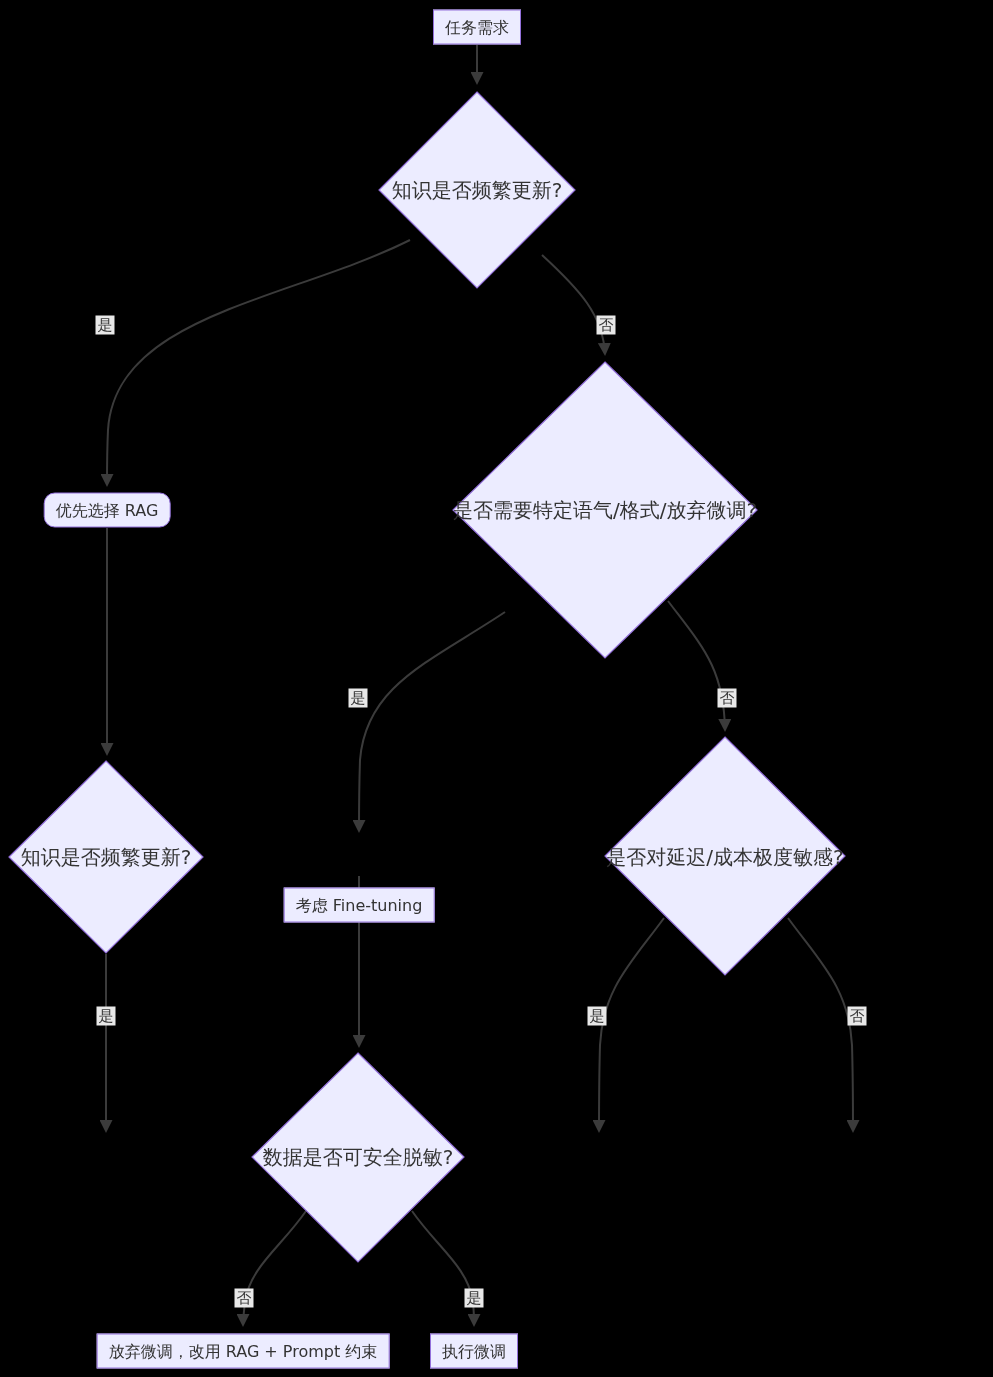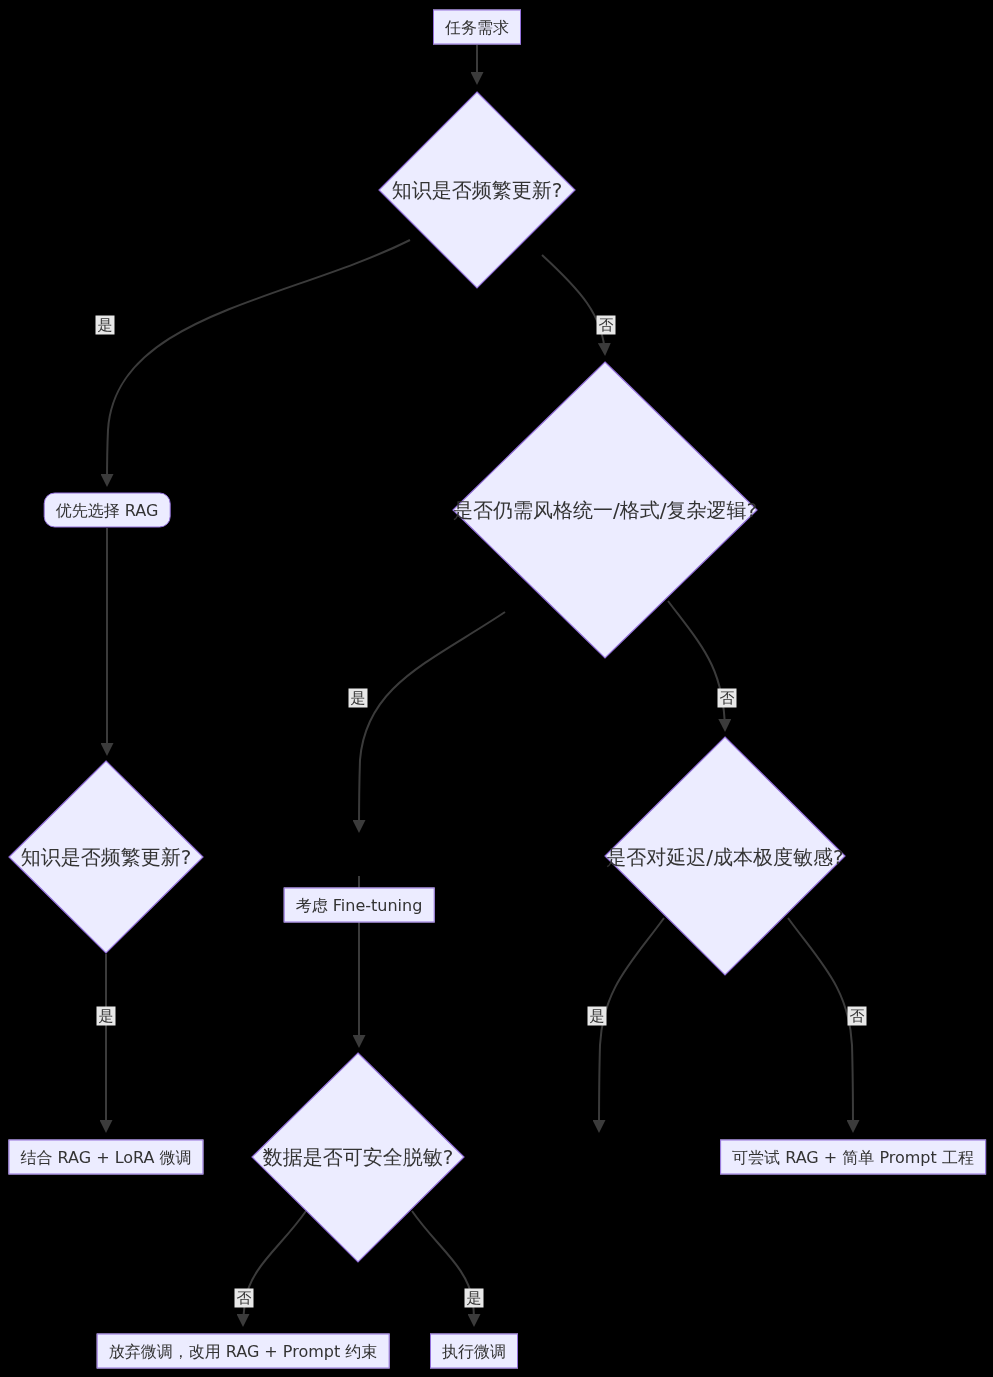--- a/index.html
+++ b/index.html
@@ -72,27 +72,25 @@
     <polygon class="diamond" points="477,92 575,190 477,288 379,190"></polygon>
     <polygon class="diamond" points="605,362 757,510 605,658 453,510"></polygon>
     <polygon class="diamond" points="106,761 203,857 106,953 9,857"></polygon>
     <polygon class="diamond" points="725,737 845,856 725,975 605,856"></polygon>
     <polygon class="diamond" points="358,1053 464,1157 358,1262 252,1157"></polygon>
   </svg>
 
   <div class="node-rect" style="left:477px;top:27px;">任务需求</div>
   <div class="node-rect" style="left:107px;top:510px;border-radius:11px;">优先选择 RAG</div>
   <div class="node-rect" style="left:359px;top:905px;">考虑 Fine-tuning</div>
-  <div class="node-rect" style="left:106px;top:1157px;">结合 RAG + LoRA 微调</div>
-  <div class="node-rect" style="left:853px;top:1157px;">可尝试 RAG + 简单 Prompt 工程</div>
   <div class="node-rect" style="left:243px;top:1351px;">放弃微调，改用 RAG + Prompt 约束</div>
   <div class="node-rect" style="left:474px;top:1351px;">执行微调</div>
 
   <div class="diamond-label" style="left:477px;top:190px;">知识是否频繁更新?</div>
-  <div class="diamond-label" style="left:605px;top:510px;">是否仍需风格统一/格式/复杂逻辑?</div>
+  <div class="diamond-label" style="left:605px;top:510px;">是否需要特定语气/格式/放弃微调?</div>
   <div class="diamond-label" style="left:106px;top:857px;">知识是否频繁更新?</div>
   <div class="diamond-label" style="left:725px;top:857px;">是否对延迟/成本极度敏感?</div>
   <div class="diamond-label" style="left:358px;top:1157px;">数据是否可安全脱敏?</div>
 
   <div class="edge-label" style="left:105px;top:325px;">是</div>
   <div class="edge-label" style="left:606px;top:325px;">否</div>
   <div class="edge-label" style="left:358px;top:698px;">是</div>
   <div class="edge-label" style="left:727px;top:698px;">否</div>
   <div class="edge-label" style="left:106px;top:1016px;">是</div>
   <div class="edge-label" style="left:597px;top:1016px;">是</div>

